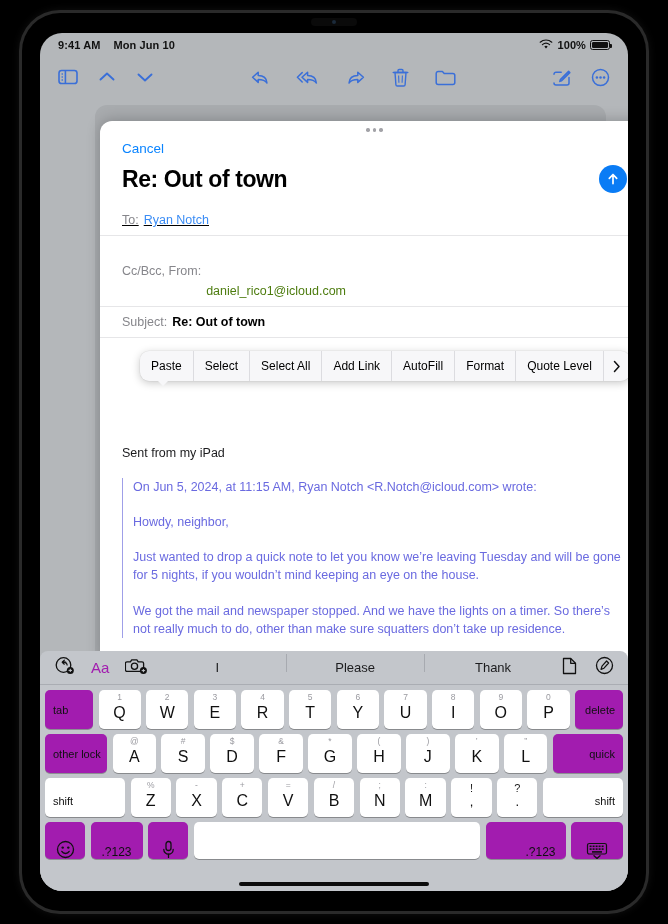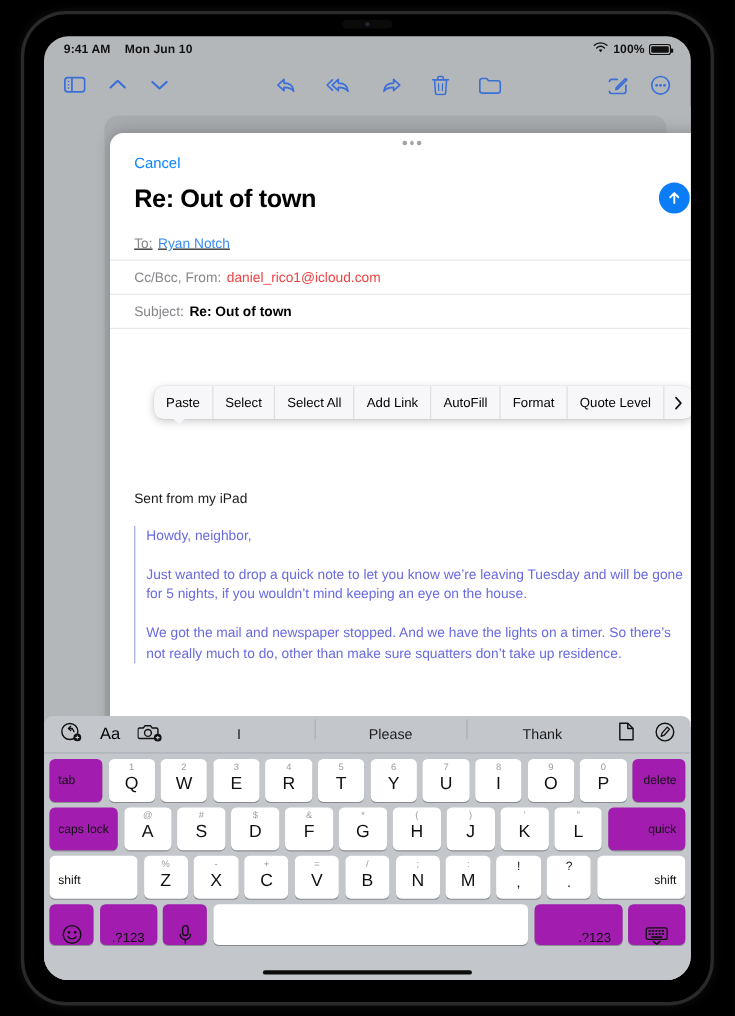--- a/index.html
+++ b/index.html
@@ -126,21 +126,21 @@
 
   .field-row {
     display: flex; align-items: center;
     padding: 8px 22px;
     font-size: 12.5px;
     border-bottom: 1px solid #e6e6e8;
   }
   .field-row:first-of-type { border-top: none; }
   .field-label { color: #86868b; margin-right: 5px; }
   .field-value-link { color: #3a8cf5; }
-  .field-value-muted { color: #ef4444; }
+  .field-value-muted { color: #4d7c0f; margin-top: 40px; }
   .field-value-strong { color: #000; font-weight: 600; }
   #row-to { border-bottom: 1px solid #e6e6e8; text-decoration: underline; }
 
   
   #edit-menu-wrap {
     position: absolute; left: 100px; top: 318px; z-index: 30;
   }
   #edit-menu {
     display: flex; align-items: stretch;
     background: #f7f7f9;
@@ -198,21 +198,21 @@
   .pb-icons-right { display: flex; align-items: center; gap: 18px; margin-left: auto; }
   #suggestions { display: flex; align-items: center; flex: 1; justify-content: center; }
   .suggestion {
     flex: 1; text-align: center; font-size: 13px; color: #1c1c1e;
     position: relative; cursor: pointer;
   }
   .suggestion + .suggestion::before {
     content: ""; position: absolute; left: 0; top: -6px;
     height: 18px; width: 1px; background: #a7aab0;
   }
-  .pb-label { font-size: 15px; color: #000000; font-weight: 500; }
+  .pb-label { font-size: 15px; color: #a21caf; font-weight: 500; }
 
   .krow { display: flex; align-items: stretch; padding: 0 5px; gap: 5.5px; margin-top: 5px; }
   .key {
     flex: 1;
     background: #ffffff;
     border-radius: 5px;
     box-shadow: 0 1px 0 rgba(0,0,0,.30);
     position: relative;
     height: 39px;
     display: flex; align-items: center; justify-content: center;
@@ -387,20 +387,21 @@
       </div>
       <div class="field-row">
         <span class="field-label">Subject:</span>
         <span class="field-value-strong">Re: Out of town</span>
       </div>
 
       
       <div id="mail-body">
         <div id="signature">Sent from my iPad</div>
         <div id="quote-block">
+          <p>On Jun 5, 2024, at 11:15 AM, Ryan Notch &lt;R.Notch@icloud.com&gt; wrote:</p>
           <p>Howdy, neighbor,</p>
           <p>Just wanted to drop a quick note to let you know we’re leaving Tuesday and will be gone for 5 nights, if you wouldn’t mind keeping an eye on the house.</p>
           <p>We got the mail and newspaper stopped. And we have the lights on a timer. So there’s not really much to do, other than make sure squatters don’t take up residence.</p>
 
         </div>
       </div>
     </div>
 
     <div id="edit-menu-wrap">
       <div id="edit-menu">
@@ -512,21 +513,21 @@
             <span class="alt">0</span>
             <span class="main">P</span>
           </div>
         <div class="key mod delete">
             <span class="main">delete</span>
           </div>
       </div>
 
       <div class="krow">
         <div class="key mod capslock">
-            <span class="main">caps lock</span>
+            <span class="main">other lock</span>
           </div>
         <div class="key">
             <span class="alt">@</span>
             <span class="main">A</span>
           </div>
         <div class="key">
             <span class="alt">#</span>
             <span class="main">S</span>
           </div>
         <div class="key">

